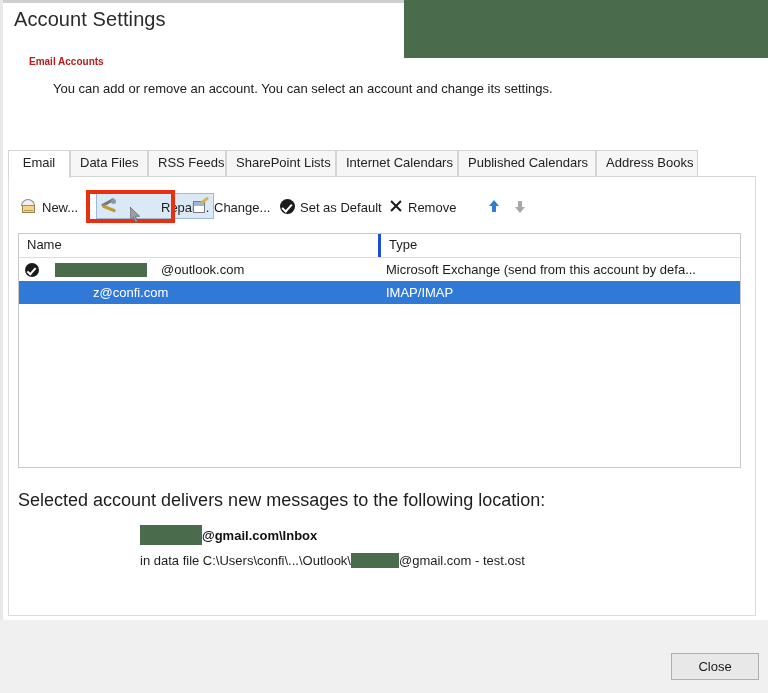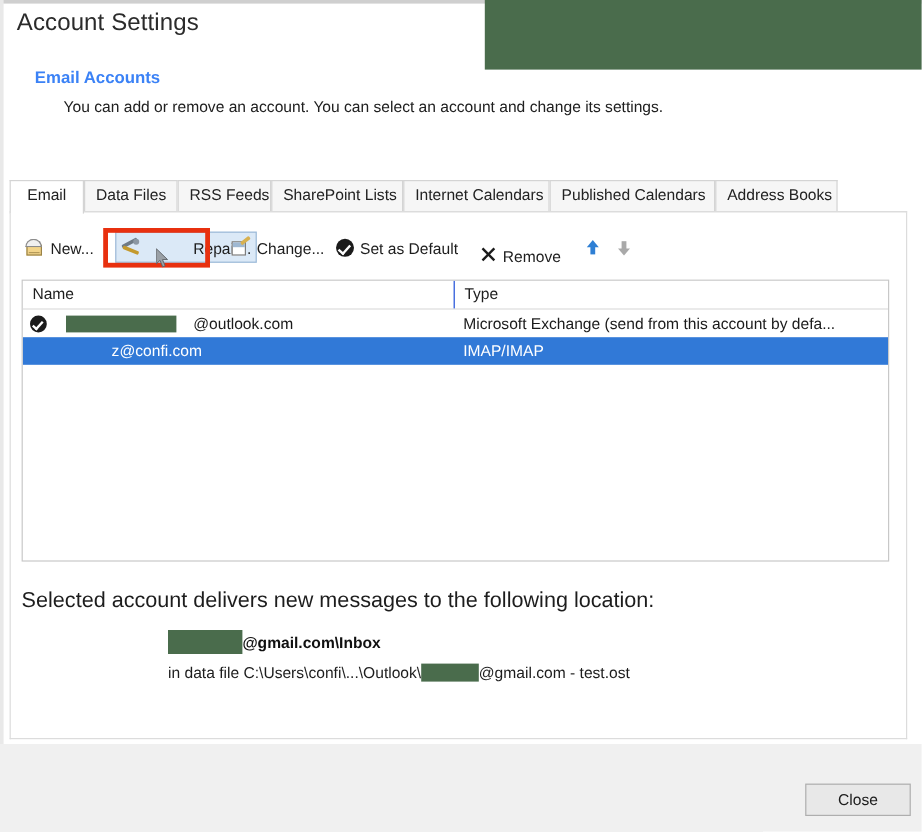--- a/index.html
+++ b/index.html
@@ -47,23 +47,23 @@
   }
   #redaction-header {
     position: absolute;
     left: 404px; top: 0px;
     width: 364px; height: 58px;
     background: #4a6c4c;
   }
   #section-title {
     position: absolute;
     left: 29px; top: 56px;
-    font-size: 14px;
+    font-size: 10px;
     font-weight: bold;
-    color: #3b82f6;
+    color: #b91c1c;
     white-space: nowrap;
   }
   #section-desc {
     position: absolute;
     left: 53px; top: 81px;
     font-size: 13px;
     color: #202020;
     white-space: nowrap;
   }
 
@@ -244,21 +244,21 @@
     height: 23px;
     border-bottom: 1px solid #dcdcdc;
     background: #ffffff;
   }
   .col-head {
     position: absolute; top: 0; height: 23px; line-height: 22px;
     font-size: 13px; color: #1d1d1d; white-space: nowrap;
     padding-left: 8px; box-sizing: border-box;
   }
   .col-head.name { left: 0; width: 359px; }
-  .col-head.type { left: 359px; width: 363px; border-left: 1px solid #1d4ed8; }
+  .col-head.type { left: 359px; width: 363px; border-left: 3px solid #1d4ed8; }
 
   .row {
     position: relative;
     height: 23px;
     line-height: 23px;
     font-size: 13px;
     white-space: nowrap;
     cursor: default;
   }
   .row.selected { background: #3179d7; color: #ffffff; }
@@ -386,21 +386,21 @@
           </span>
           <span class="lbl">Change...</span>
         </div>
         <div class="tbtn" style="left: 259px;">
           <span class="ic ic-default">
             <span class="circ"></span>
             <span class="tick"></span>
           </span>
           <span class="lbl">Set as Default</span>
         </div>
-        <div class="tbtn" style="left: 379px; align-items: flex-end;">
+        <div class="tbtn" style="left: 368px;">
           <span class="ic ic-remove"></span>
           <span class="lbl">Remove</span>
         </div>
         <div class="tbtn" style="left: 467px;">
           <span class="ic ic-arrow up">
             <span class="head"></span>
             <span class="shaft"></span>
           </span>
         </div>
         <div class="tbtn" style="left: 493px;">

